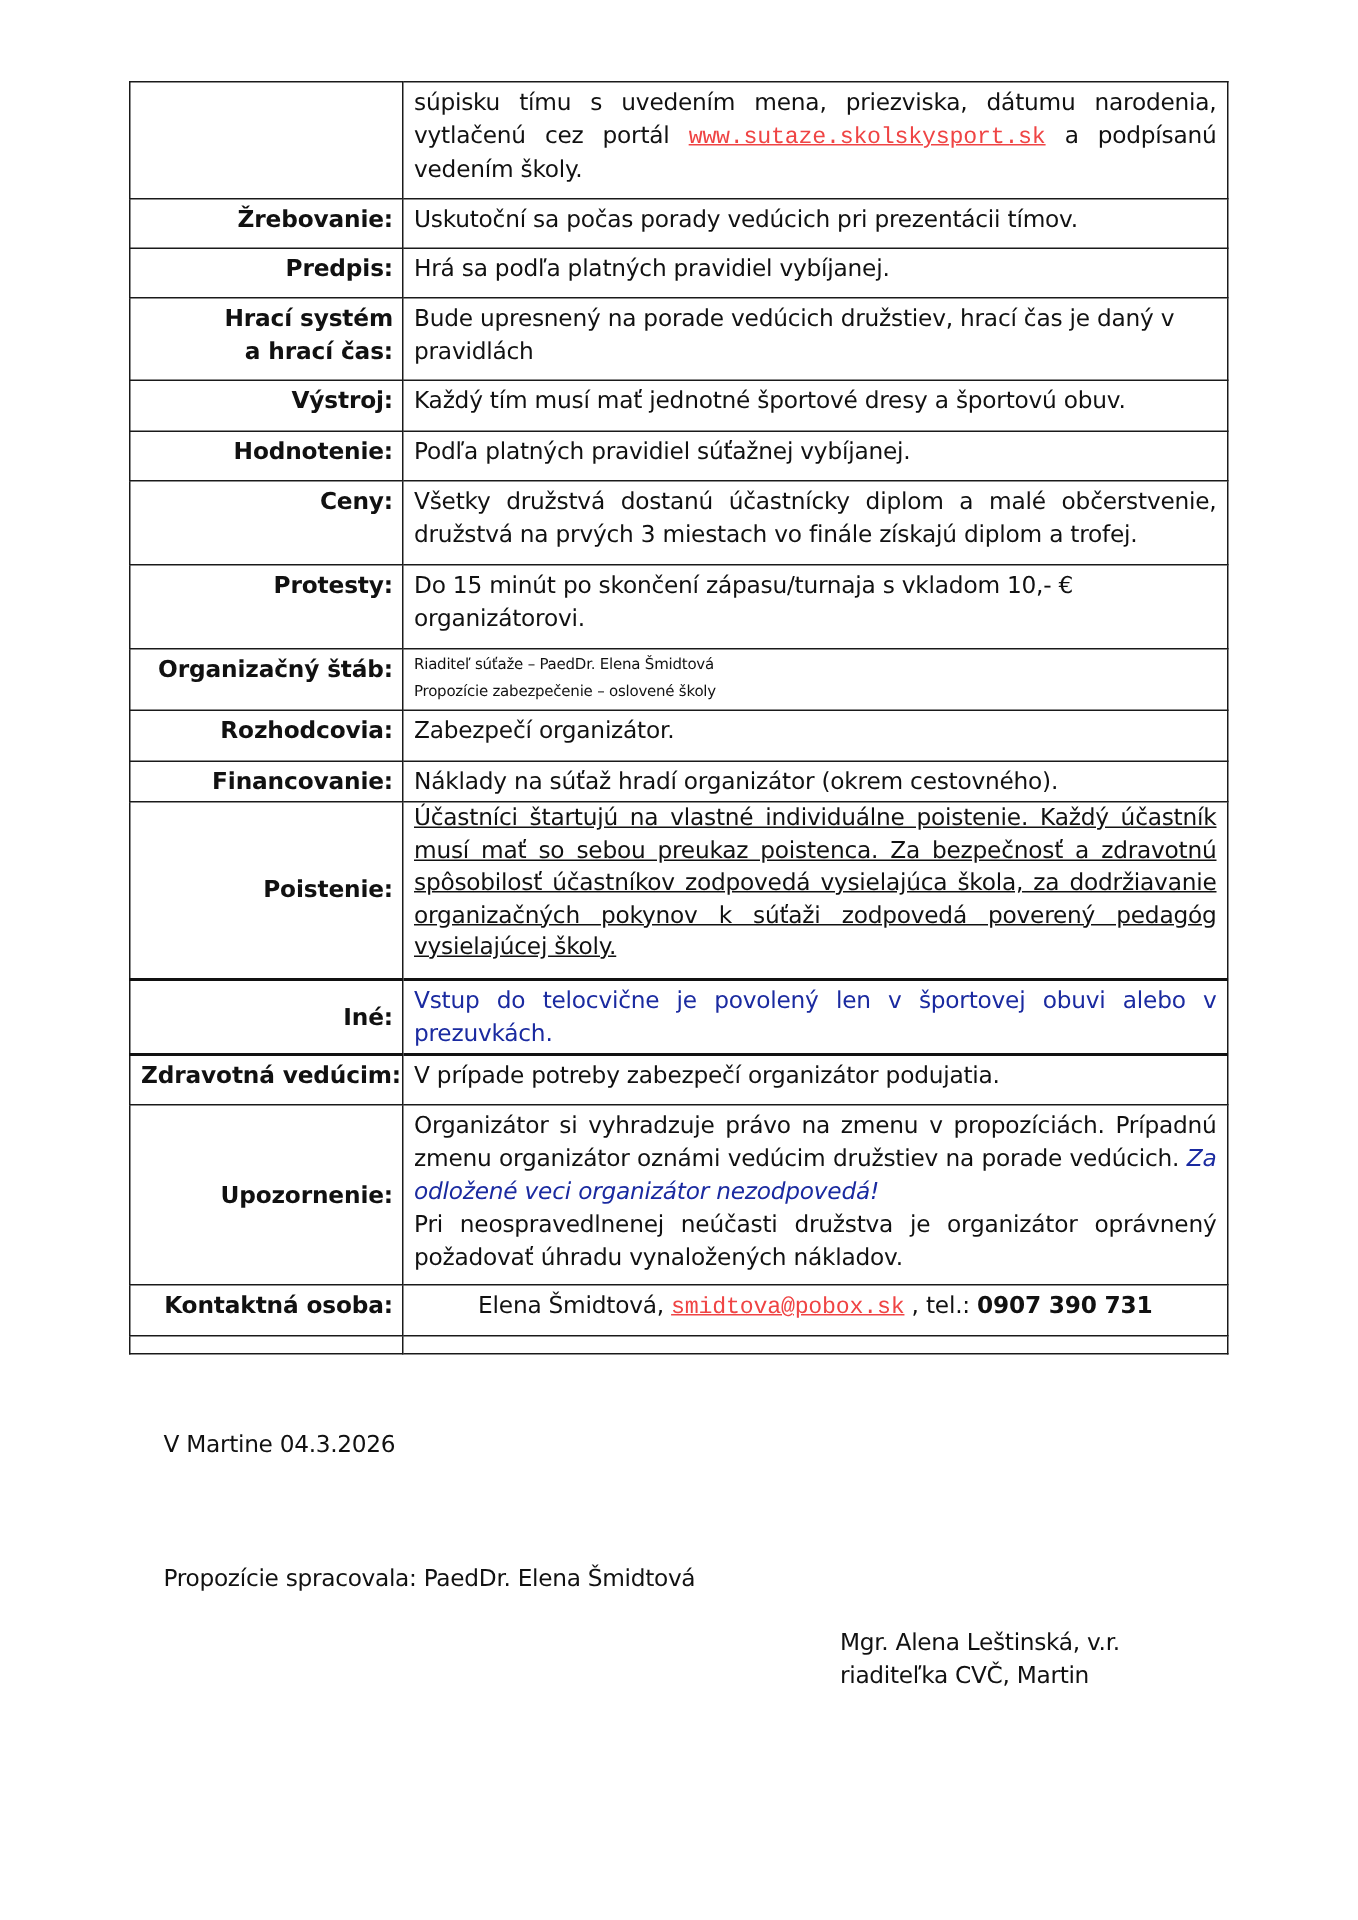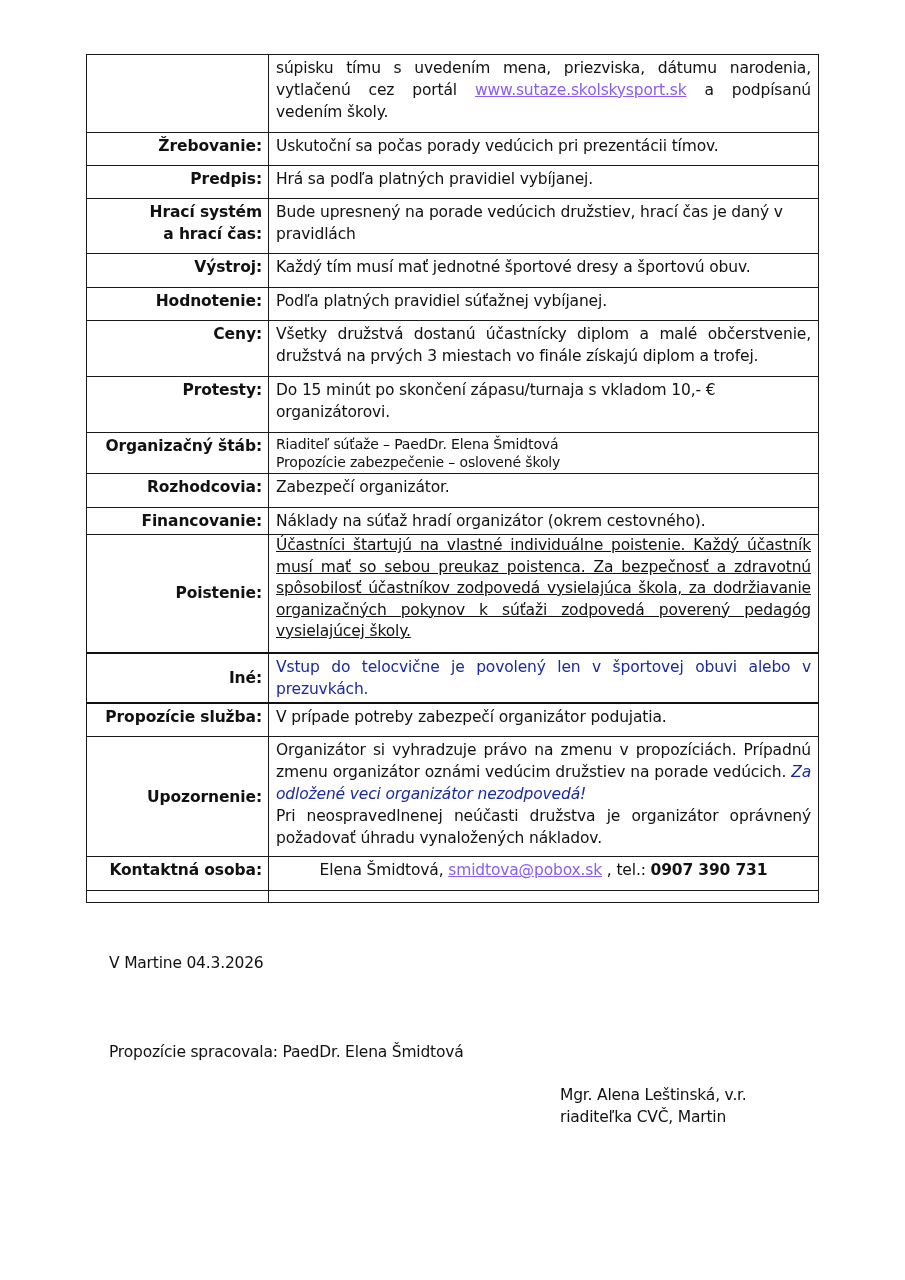--- a/index.html
+++ b/index.html
@@ -37,27 +37,28 @@
     padding-right: 6px;
     white-space: nowrap;
     letter-spacing: -0.1px;
   }
   .page-table td.label.vmid { vertical-align: middle; }
   .page-table td.value {
     text-align: justify;
     letter-spacing: -0.15px;
   }
   .page-table td.value.small {
-    font-size: 14px;
+    font-size: 10px;
     line-height: 18px;
   }
   .page-table tr.thick-bottom td { border-bottom: 2.4px solid #111; }
   .link {
-    color: #8b5cf6;
+    color: #ef4444;
     text-decoration: underline;
+    font-family: Liberation Mono, monospace;
   }
   .blue-text { color: #1a2aa0; }
   .blue-italic { color: #1a2aa0; font-style: italic; }
   .bold { font-weight: bold; }
   .footer-line {
     position: absolute;
     font-size: 15.5px;
     letter-spacing: -0.2px;
   }
   .sign-block {
@@ -131,21 +132,21 @@
   </tr>
   <tr class="thick-bottom" style="height:118px;">
     <td class="label vmid">Poistenie:</td>
     <td class="value" style="line-height:21.5px; padding-top:0;text-decoration:underline;">Účastníci štartujú na vlastné individuálne poistenie. Každý účastník musí mať so sebou preukaz poistenca. Za bezpečnosť a zdravotnú spôsobilosť účastníkov zodpovedá vysielajúca škola, za dodržiavanie organizačných pokynov k súťaži zodpovedá poverený pedagóg vysielajúcej školy.</td>
   </tr>
   <tr class="thick-bottom" style="height:44px;">
     <td class="label vmid">Iné:</td>
     <td class="value blue-text">Vstup do telocvične je povolený len v športovej obuvi alebo v prezuvkách.</td>
   </tr>
   <tr style="height:34px;">
-    <td class="label">Propozície služba:</td>
+    <td class="label">Zdravotná vedúcim:</td>
     <td class="value">V prípade potreby zabezpečí organizátor podujatia.</td>
   </tr>
   <tr style="height:120px;">
     <td class="label vmid">Upozornenie:</td>
     <td class="value"><span>Organizátor si vyhradzuje právo na zmenu v propozíciách. Prípadnú zmenu organizátor oznámi vedúcim družstiev na porade vedúcich. </span><span class="blue-italic">Za odložené veci organizátor nezodpovedá!</span><br><span>Pri neospravedlnenej neúčasti družstva je organizátor oprávnený požadovať úhradu vynaložených nákladov.</span></td>
   </tr>
   <tr style="height:34px;">
     <td class="label">Kontaktná osoba:</td>
     <td class="value" style="text-align:center;"><span>Elena Šmidtová, </span><a class="link">smidtova@pobox.sk</a><span> , tel.: </span><span class="bold">0907 390 731</span></td>
   </tr>

